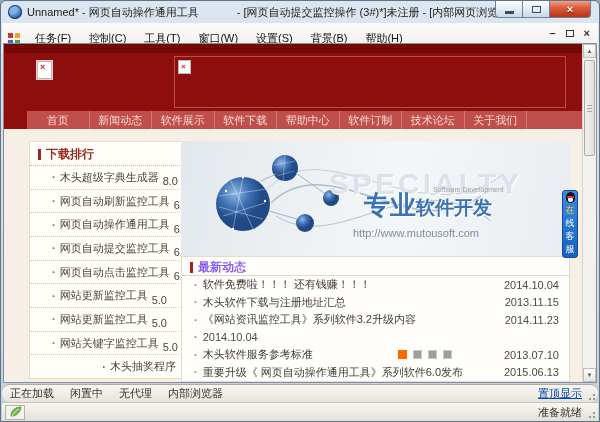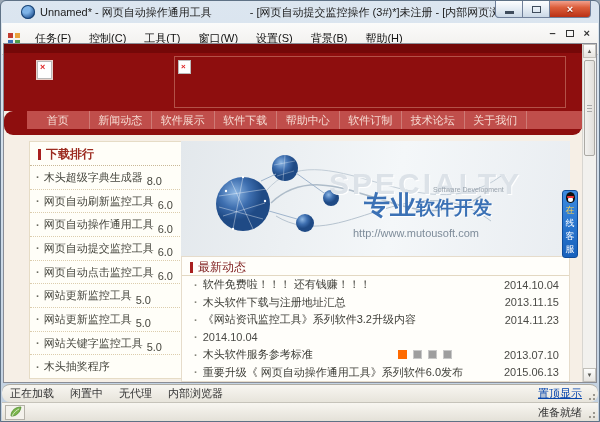--- a/index.html
+++ b/index.html
@@ -4,21 +4,21 @@
 <style>
   * { margin:0; padding:0; box-sizing:border-box; }
   html,body { width:600px; height:422px; overflow:hidden;
     font-family:"Liberation Sans","DejaVu Sans",sans-serif; background:#9AA7B4; }
 
   .window { position:absolute; inset:0; background:linear-gradient(#DCE6F0,#C2D1E1);
     border:1px solid #5F7286; border-radius:6px 6px 0 0; }
 
   
   .titlebar { position:absolute; left:0; top:0; right:0; height:22px; display:flex;
-    align-items:center; padding-left:20px; font-size:11px; color:#1C1C1C; }
+    align-items:center; padding-left:7px; font-size:11px; color:#1C1C1C; }
   .app-icon { width:14px; height:14px; border-radius:50%;
     background:radial-gradient(circle at 35% 30%, #7FB4E8 0 30%, #2E5F9E 70%, #16365E);
     box-shadow:inset 0 0 0 1px #1B4473; margin-right:5px; flex:0 0 auto; }
   .title-left { font-weight:400; white-space:nowrap; }
   .title-right { margin-left:38px; white-space:nowrap; }
   .winbtns { position:absolute; right:8px; top:0; display:flex; }
   .wbtn { width:28px; height:17px; border:1px solid #70809A; border-top:none;
     background:linear-gradient(#FDFEFF,#E7EEF5 45%,#CBD8E6); margin-left:-1px;
     display:flex; align-items:center; justify-content:center; position:relative; }
   .wbtn.min { border-radius:0 0 0 4px; }
@@ -53,58 +53,58 @@
   .banner { position:absolute; left:0; right:0; top:9px; height:58px; background:#8E0E0E; }
   .broken-sm { position:absolute; left:33px; top:8px; width:15px; height:18px;
     background:#FFF; border:1px solid #B9B9B9; box-shadow:0 0 0 1px #E8CFC8;
     font-size:9px; font-weight:bold; color:#D22; padding:1px 0 0 2px; line-height:9px; }
   .banner-box { position:absolute; left:170px; top:3px; width:392px; height:52px;
     border:1px solid #B35148; }
   .banner-box .bi { position:absolute; left:3px; top:3px; width:13px; height:14px;
     background:#FFF; border:1px solid #BBB; font-size:8px; font-weight:bold; color:#D22;
     line-height:8px; padding:2px 0 0 2px; }
 
-  .navbar { position:absolute; left:0; right:0; top:67px; height:24px; background:#8E0E0E;border-radius:9px; }
+  .navbar { position:absolute; left:0; right:0; top:67px; height:18px; background:#8E0E0E; }
   .nav-strip { position:absolute; left:23px; right:0; top:0; height:18px; background:#C04E4B;
     display:flex; }
   .nav-tab { width:62.5px; line-height:18px; text-align:center; font-size:11px;
     color:#F5DBD2; border-right:1px solid #CE7A75; cursor:pointer; }
 
   
   .sidebar { position:absolute; left:25px; top:97px; width:174px; height:238px;
     background:#FFFEF8; border:1px solid #E6DCC6; display:flex; flex-direction:column; }
   .side-head { height:24px; display:flex; align-items:center; padding:2px 8px 0;
     border-bottom:1px dotted #C9B896; }
   .redbar { width:3px; height:11px; background:#A81F1F; margin-right:5px; }
   .side-title { font-size:12px; font-weight:bold; color:#9C2B20; }
-  .side-item { flex:1; display:flex; align-items:center; padding:0 6px;
+  .side-item { flex:1; display:flex; align-items:center; padding:0 22px;
     border-bottom:1px dotted #DCCDAD; font-size:11px; color:#46463E; cursor:pointer;
     white-space:nowrap; }
-  .side-item:last-child { border-bottom:none; }
+  .side-item:last-child { border-bottom:none;justify-content:flex-end; }
   .side-item::before { content:"·"; font-weight:bold; color:#6B6B60; margin-right:4px; }
   .si-ver { margin-left:4px;margin-top:8px; }
 
   
   .hero { position:absolute; left:177px; top:97px; width:389px; height:115px;
     background:linear-gradient(100deg,#E3E8EC,#F4F7F9 55%,#E9EDF1); overflow:hidden; }
   .hero svg { position:absolute; left:0; top:0; }
   .brand { position:absolute; left:148px; top:26px; font-size:30px; font-weight:bold;
     letter-spacing:3px; color:#DCE2E8; text-shadow:1px 1px 0 #FFF; }
   .cn { position:absolute; left:183px; top:47px; color:#3B71B5; font-weight:bold;
     text-shadow:1px 1px 0 #FFF; white-space:nowrap; }
   .cn-big { font-size:26px; } .cn-rest { font-size:19px; }
   .en { position:absolute; left:252px; top:45px; font-size:7px; color:#9AA4AE; }
   .hero-url { position:absolute; left:172px; top:86px; font-size:11px; color:#7E8C9A; }
 
   
   .news { position:absolute; left:177px; top:212px; width:389px; height:126px;
     background:#FFFEFA; border:1px solid #E6DCCB; display:flex; flex-direction:column; }
   .news-head { height:19px; display:flex; align-items:center; padding:2px 8px 0;
     border-bottom:1px solid #E3D8C2; }
-  .news-title { font-size:12px; font-weight:normal; color:#7f1d1d; }
+  .news-title { font-size:12px; font-weight:bold; color:#8b5cf6; }
   .news-item { flex:1; display:flex; align-items:center; padding:0 10px 0 12px;
     font-size:11px; color:#3E3E38; cursor:pointer; white-space:nowrap; }
   .news-item::before { content:"·"; font-weight:bold; color:#84847A; margin-right:5px; }
   .news-text { flex:1; overflow:hidden; }
   .news-date { color:#4A4A46; }
   .pagination { position:absolute; left:216px; top:93px; display:flex; gap:6px; }
   .pg { width:9px; height:9px; background:#9E9E9E; border:1px solid #C8C8C8; cursor:pointer; }
   .pg.active { background:#FF6A00; border-color:#FF6A00; }
 
   

